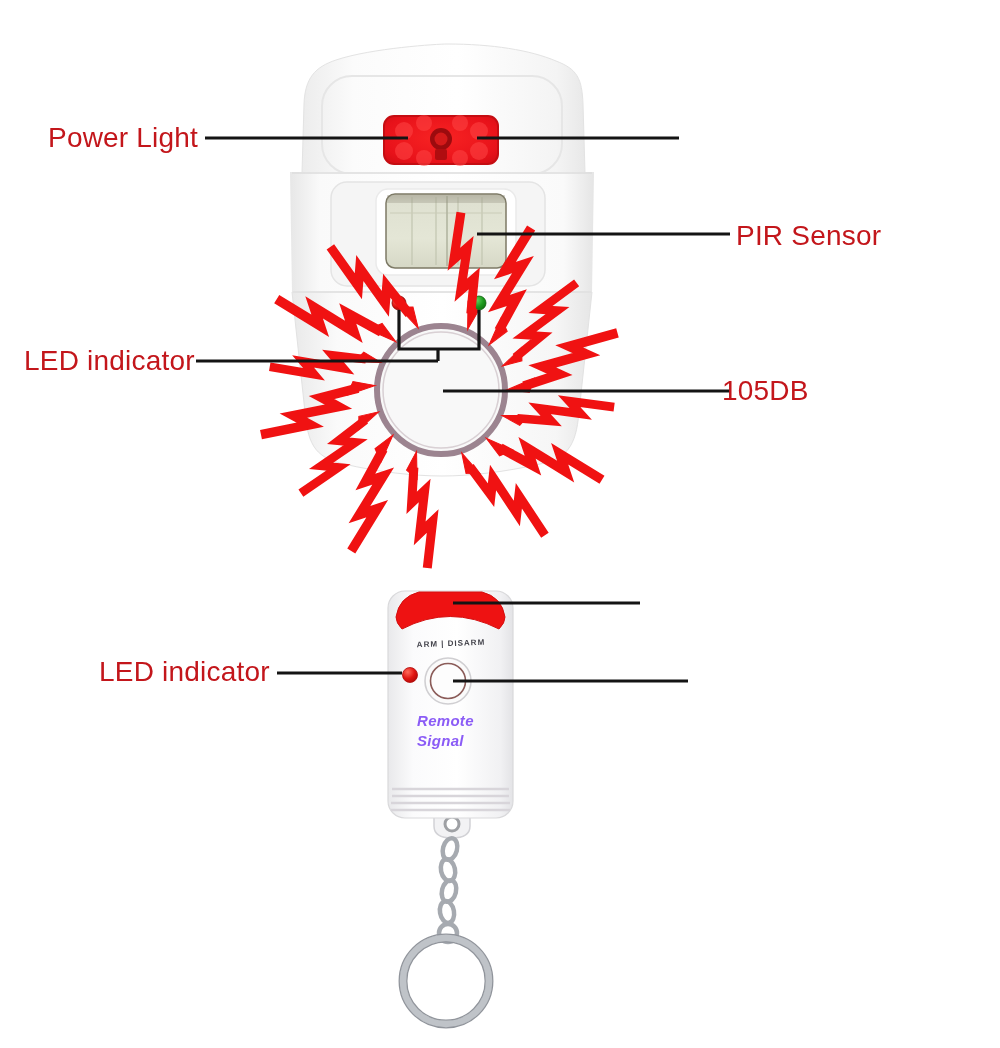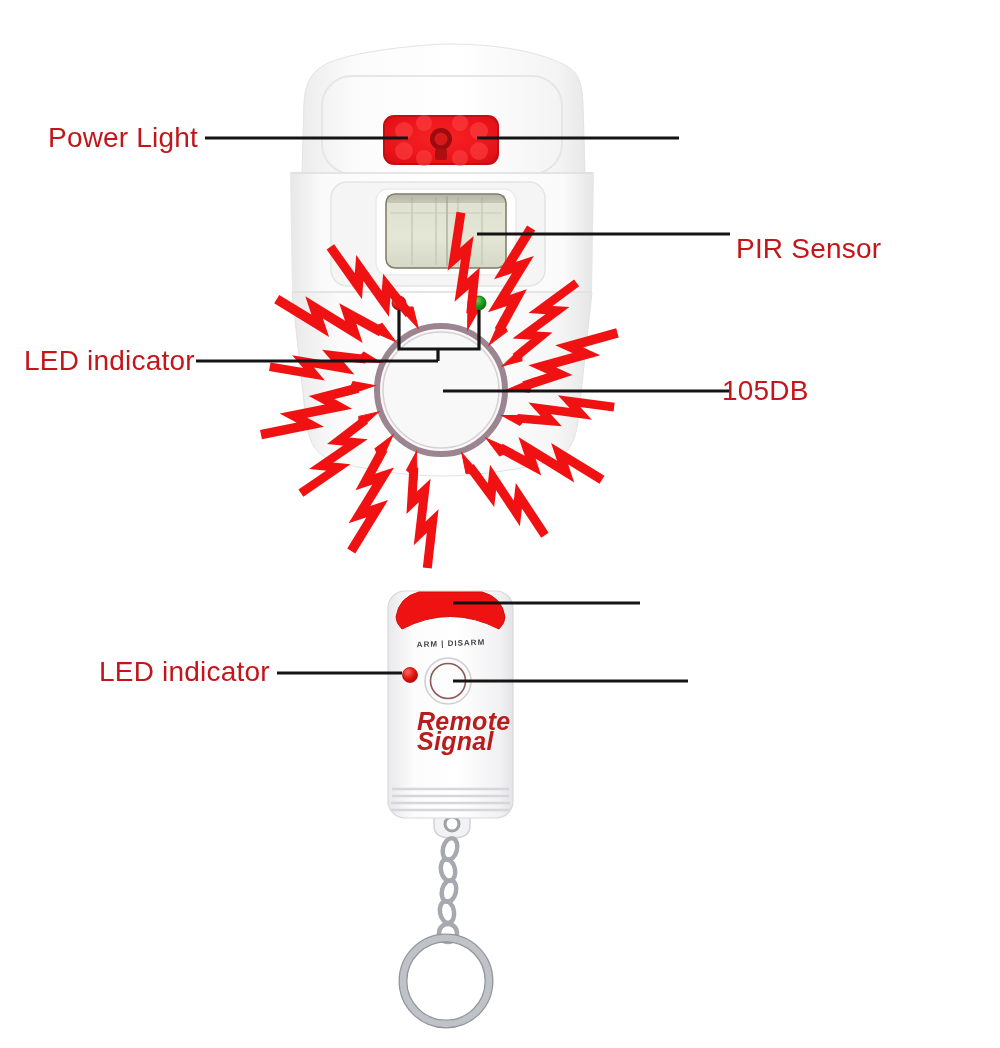--- a/index.html
+++ b/index.html
@@ -13,22 +13,22 @@
     white-space:nowrap;letter-spacing:0.2px;z-index:5;line-height:30px;
   }
   .device-print{position:absolute;z-index:5;color:#2b2b33;}
   .arm-disarm-print{
     left:406px;top:639px;width:90px;text-align:center;
     font-size:8px;font-weight:bold;letter-spacing:1px;color:#44444c;
     transform:rotate(-2deg);
   }
   .remote-brand{
     left:417px;top:711px;width:100px;
-    font-size:25px;font-weight:bold;font-style:italic;line-height:20px;
-    color:#b91c1c;letter-spacing:0.3px;
+    font-size:15px;font-weight:bold;font-style:italic;line-height:20px;
+    color:#8b5cf6;letter-spacing:0.3px;
   }
 </style>
 </head>
 <body>
 
 <div class="stage">
 
   <svg class="scene" viewBox="0 0 1000 1048">
     <defs>
       <linearGradient id="midGrad" x1="0" y1="0" x2="1" y2="0">
@@ -207,21 +207,21 @@
       <line x1="443" y1="391" x2="730" y2="391"></line>
       <line x1="453" y1="603" x2="640" y2="603"></line>
       <line x1="277" y1="673" x2="402" y2="673"></line>
       <line x1="453" y1="681" x2="688" y2="681"></line>
     </g>
   </svg>
 
   <div class="callout" style="left:48px;top:123px">Power Light</div>
 
 
-  <div class="callout" style="left:736px;top:234px">PIR Sensor</div>
+  <div class="callout" style="left:736px;top:221px">PIR Sensor</div>
 
   <div class="callout" style="left:24px;top:346px">LED indicator</div>
 
   <div class="callout" style="left:722px;top:376px">105DB</div>
 
 
   <div class="callout" style="left:99px;top:657px">LED indicator</div>
 
 
   <div class="device-print arm-disarm-print">ARM | DISARM</div>

